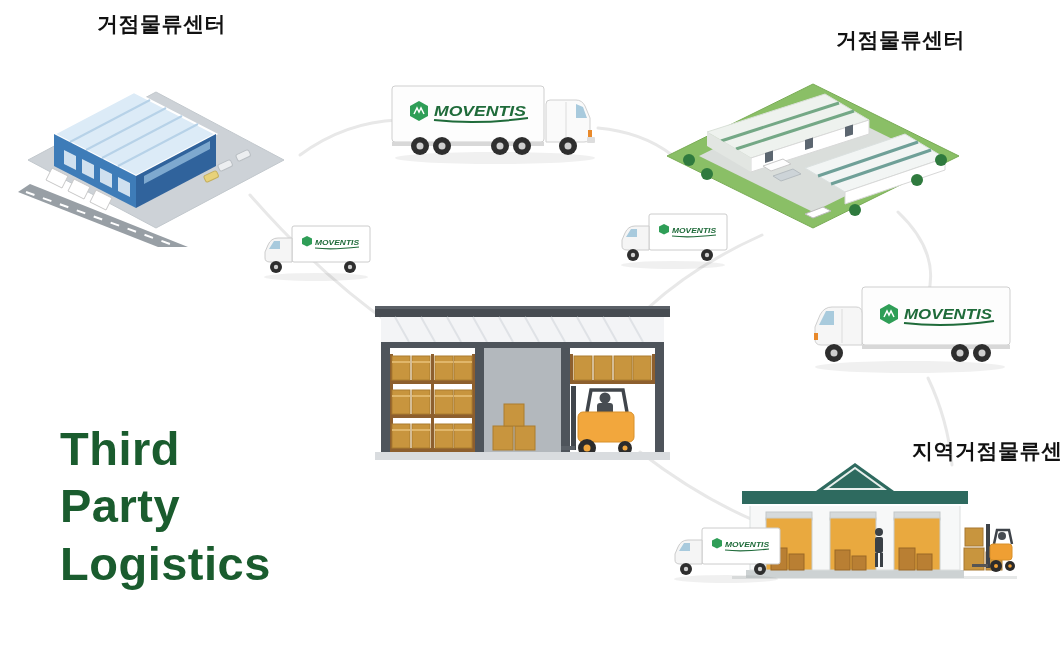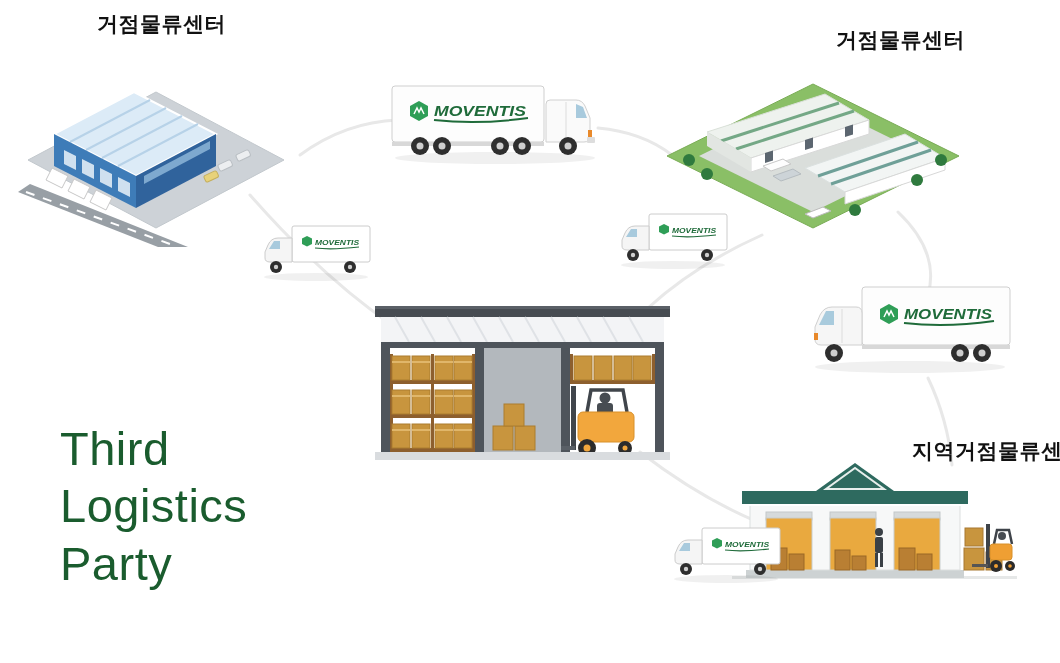--- a/index.html
+++ b/index.html
@@ -8,21 +8,21 @@
     background:#ffffff;
     font-family:"Liberation Sans", sans-serif;
   }
   .abs{position:absolute;}
   .node-label{
     font-weight:700;font-size:21px;color:#111;letter-spacing:0.5px;
     white-space:nowrap;
   }
   .title-block{
     left:60px;top:420px;
-    font-weight:400;font-size:47px;line-height:1.22;color:#1a5c2e;
+    font-weight:700;font-size:47px;line-height:1.22;color:#1a5c2e;
     letter-spacing:0.5px;
   }
   svg{display:block;}
   .logo-text{
     font-family:"Liberation Sans", sans-serif;
     font-weight:700;font-style:italic;
   }
 </style>
 </head>
 <body>
@@ -40,22 +40,22 @@
 </svg>
 
 <div class="abs node-label" style="left:97px;top:10px">거점물류센터</div>
 
 <div class="abs node-label" style="left:836px;top:26px">거점물류센터</div>
 
 <div class="abs node-label" style="left:912px;top:437px">지역거점물류센터</div>
 
 <div class="abs title-block">
   <div>Third</div>
+  <div>Party</div>
   <div>Logistics</div>
-  <div>Party</div>
 </div>
 
 <svg class="abs" style="left:18px;top:42px" width="270" height="205" viewBox="0 0 270 205">
 
   <polygon points="10,118 138,50 266,118 138,186" fill="#cdd2d7" stroke="#c2c8cd"></polygon>
 
   <polygon points="0,150 140,205 170,205 12,142" fill="#989fa5"></polygon>
   <line x1="8" y1="150" x2="152" y2="202" stroke="#ffffff" stroke-width="2" stroke-dasharray="9 9"></line>
 
   <polygon points="36,92 116,50 198,92 118,134" fill="#dcebf7" stroke="#ffffff" stroke-width="2"></polygon>

